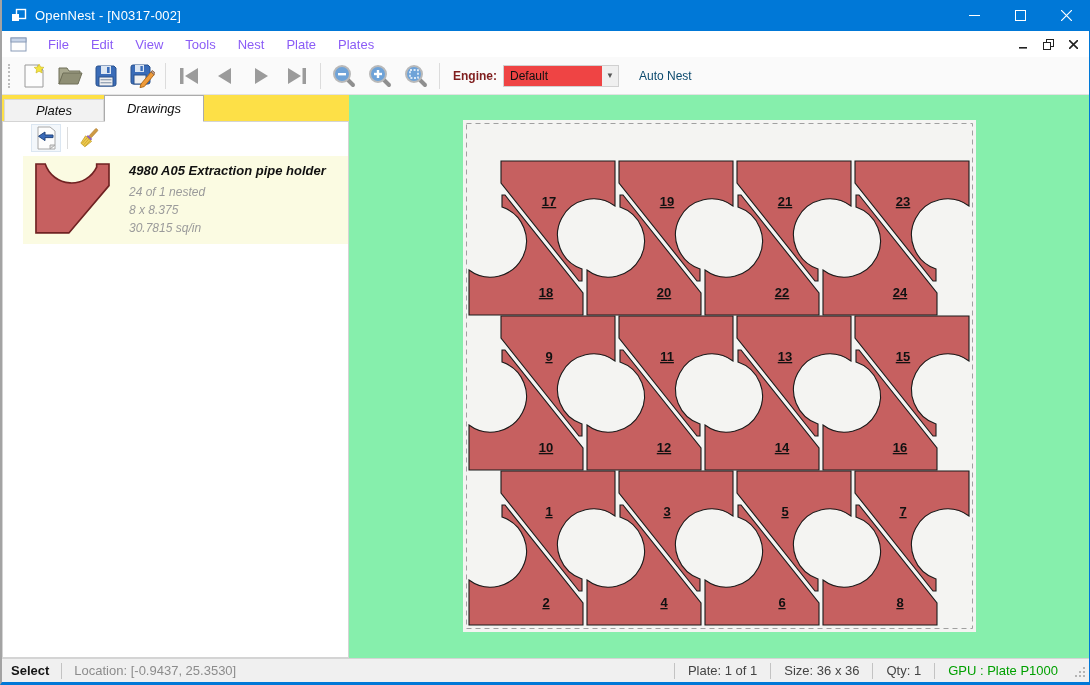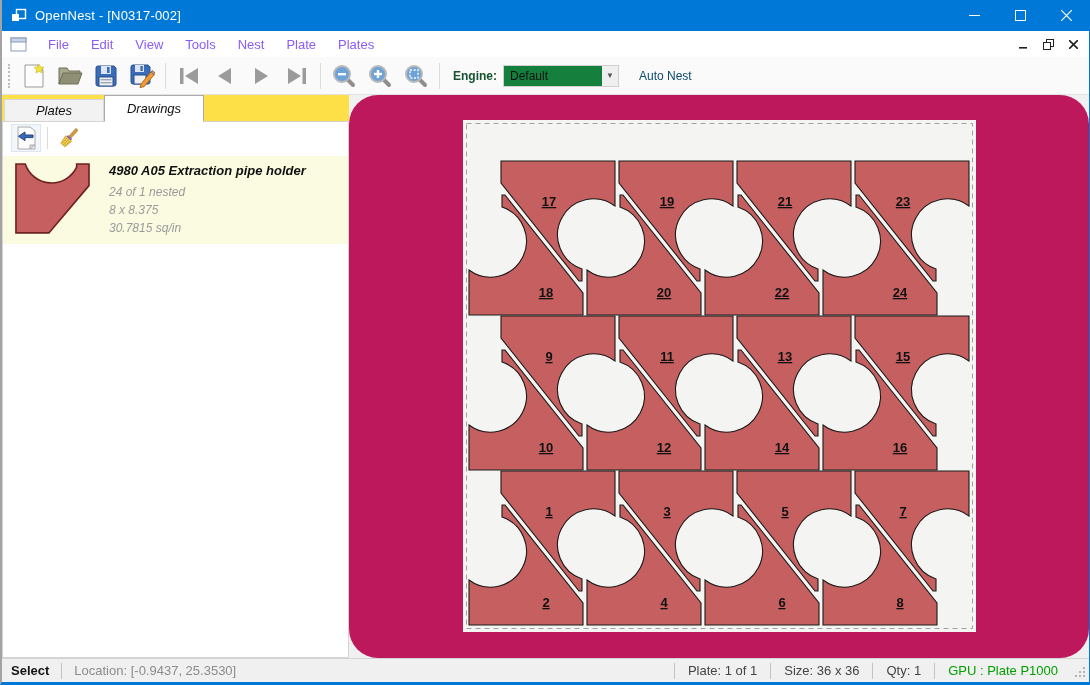--- a/index.html
+++ b/index.html
@@ -17,43 +17,43 @@
   .menubar { height:26px; background:#ffffff; display:flex; align-items:center; font-size:13px; color:#8b5cf6; }
   .mdi-ico { width:17px; height:15px; margin:0 10px 0 8px; }
   .menu-item { padding:4px 11px; cursor:default; }
   .mdi-btns { margin-left:auto; display:flex; align-items:center; gap:9px; padding-right:8px; }
   .mdi-btn { width:16px; height:14px; display:flex; align-items:center; justify-content:center; }
   
   .toolbar { height:38px; background:#fafafa; border-bottom:1px solid #e2e2e2; display:flex; align-items:center; }
   .grip { height:24px; border-left:2px dotted #bdbdbd; margin:0 6px 0 6px; }
   .tool-btn { width:36px; height:32px; display:flex; align-items:center; justify-content:center; }
   .tsep { width:1px; height:26px; background:#dcdcdc; margin:0 5px; }
-  .engine-label { font-size:12px; font-weight:bold; color:#14532d; margin:0 6px 0 8px; }
-  .engine-combo { width:116px; height:22px; background:#15803d; border:1px solid #d0d0d0; display:flex; align-items:center; font-size:12px; color:#111; }
+  .engine-label { font-size:12px; font-weight:bold; color:#7f1d1d; margin:0 6px 0 8px; }
+  .engine-combo { width:116px; height:22px; background:#ef4444; border:1px solid #d0d0d0; display:flex; align-items:center; font-size:12px; color:#111; }
   .engine-combo .val { flex:1; padding-left:6px; }
   .engine-combo .dd { width:16px; height:20px; background:#efefef; display:flex; align-items:center; justify-content:center; font-size:8px; color:#555; }
   .autonest { font-size:12px; color:#0c4a6e; margin-left:14px; padding:4px 6px; }
   
   .body { display:flex; height:563px; }
   .sidebar { width:347px; background:#fde047; display:flex; flex-direction:column;font-style:italic; }
   .tabs { height:27px; display:flex; align-items:flex-end; padding-left:2px; }
   .tab { width:100px; text-align:center; font-size:13px; color:#111; }
   .tab.inactive { background:#f2f2f2; border:1px solid #d9d9d9; border-bottom:none; height:23px; line-height:22px; }
   .tab.active { background:#fff; border:1px solid #ababab; border-bottom:1px solid #fff; height:27px; line-height:25px; position:relative; z-index:2; }
-  .panel { flex:1; background:#fff; border:1px solid #d4d4d4; margin-top:-1px; display:flex; flex-direction:column; }
+  .panel { flex:1; background:#fff; border:1px solid #d4d4d4; margin-top:-1px; display:flex; flex-direction:column;padding-left:20px; }
   .panel-toolbar { height:31px; display:flex; align-items:center; padding-left:8px; }
   .ptool-btn { width:30px; height:28px; display:flex; align-items:center; justify-content:center; border:1px solid #dbe6f1; background:#f3f7fb; margin-right:4px; }
   .ptool-btn.flat { border:1px solid transparent; background:transparent; }
   .psep { width:1px; height:22px; background:#dcdcdc; margin:0 6px 0 2px; }
   .drawing-item { margin-top:3px; background:#fbfbe2; display:flex; padding:7px 8px; cursor:default; }
   .thumb { width:84px; height:72px; margin-right:14px; }
   .ditem-text .ti { font-size:13px; font-weight:bold; color:#111; margin-bottom:5px; }
   .ditem-text .sub { font-size:12px; color:#9b9b9b; line-height:18px; }
   
-  .canvas { flex:1; background:#be185d; position:relative; overflow:hidden;border-radius:29px; }
+  .canvas { flex:1; background:#86efac; position:relative; overflow:hidden; }
   .plate { position:absolute; left:114px; top:25px; width:513px; height:512px; background:#f4f4f2; }
   .plate svg { display:block; }
   
   .statusbar { height:24px; background:#f0f0f0; border-top:1px solid #d4d4d4; display:flex; align-items:center; font-size:13px; color:#444; }
   .sb-mode { padding:0 12px 0 9px; color:#141414; font-weight:600; }
   .ssep { width:1px; height:16px; background:#c3c3c3; }
   .sb-loc { padding:0 12px; color:#8c8c8c; }
   .sb-spacer { flex:1; }
   .sb-seg { padding:0 13px; white-space:nowrap; }
   .sb-gpu { color:#00a000; }

